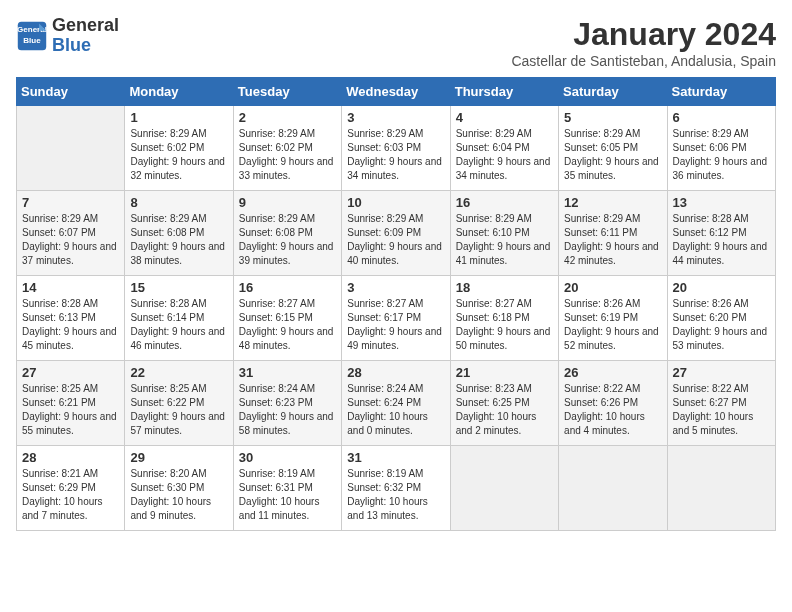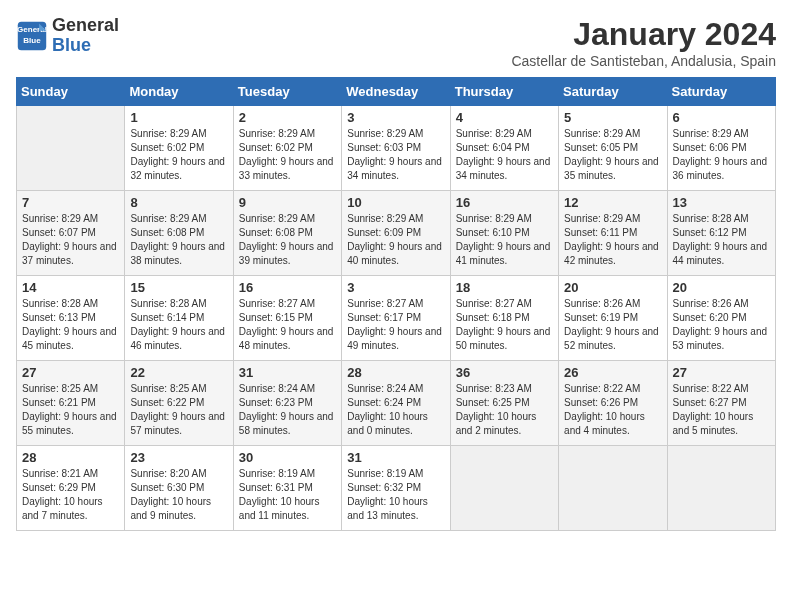--- a/index.html
+++ b/index.html
@@ -216,39 +216,39 @@
         </td>
         <td>
           <div class="day-num">31</div>
           <div class="day-info">Sunrise: 8:24 AM<br>Sunset: 6:23 PM<br>Daylight: 9 hours and 58 minutes.</div>
         </td>
         <td>
           <div class="day-num">28</div>
           <div class="day-info">Sunrise: 8:24 AM<br>Sunset: 6:24 PM<br>Daylight: 10 hours and 0 minutes.</div>
         </td>
         <td>
-          <div class="day-num">36</div>
+          <div class="day-num">21</div>
           <div class="day-info">Sunrise: 8:23 AM<br>Sunset: 6:25 PM<br>Daylight: 10 hours and 2 minutes.</div>
         </td>
         <td>
           <div class="day-num">26</div>
           <div class="day-info">Sunrise: 8:22 AM<br>Sunset: 6:26 PM<br>Daylight: 10 hours and 4 minutes.</div>
         </td>
         <td>
           <div class="day-num">27</div>
           <div class="day-info">Sunrise: 8:22 AM<br>Sunset: 6:27 PM<br>Daylight: 10 hours and 5 minutes.</div>
         </td>
       </tr>
       <tr>
         <td>
           <div class="day-num">28</div>
           <div class="day-info">Sunrise: 8:21 AM<br>Sunset: 6:29 PM<br>Daylight: 10 hours and 7 minutes.</div>
         </td>
         <td>
-          <div class="day-num">23</div>
+          <div class="day-num">29</div>
           <div class="day-info">Sunrise: 8:20 AM<br>Sunset: 6:30 PM<br>Daylight: 10 hours and 9 minutes.</div>
         </td>
         <td>
           <div class="day-num">30</div>
           <div class="day-info">Sunrise: 8:19 AM<br>Sunset: 6:31 PM<br>Daylight: 10 hours and 11 minutes.</div>
         </td>
         <td>
           <div class="day-num">31</div>
           <div class="day-info">Sunrise: 8:19 AM<br>Sunset: 6:32 PM<br>Daylight: 10 hours and 13 minutes.</div>
         </td>

